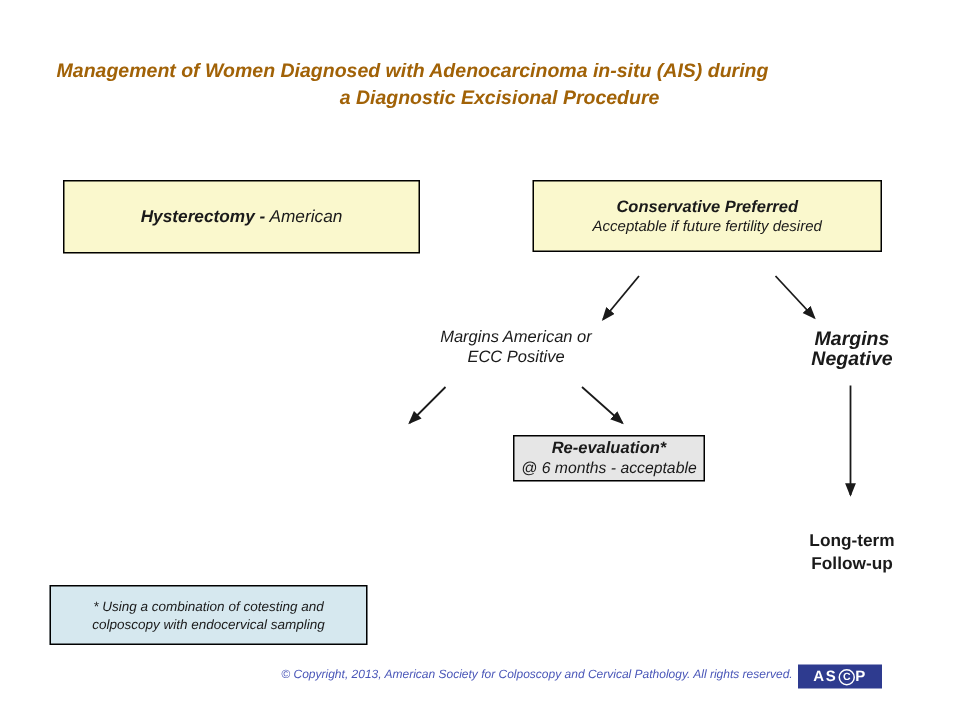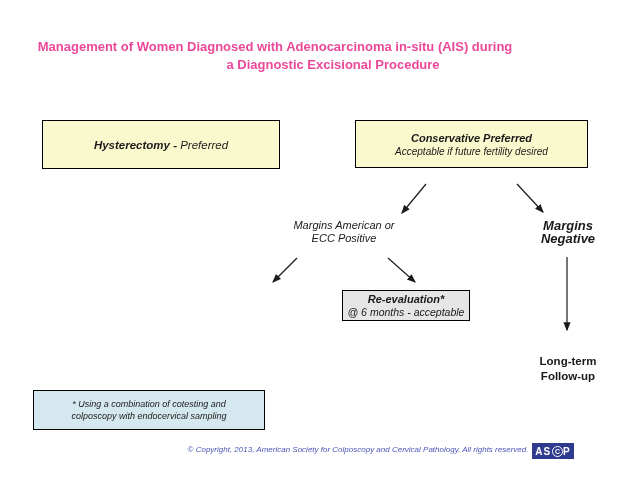--- a/index.html
+++ b/index.html
@@ -8,24 +8,25 @@
     width: 638px;
     height: 479px;
     background: #ffffff;
     font-family: "Liberation Sans", sans-serif;
     color: #1a1a1a;
     overflow: hidden;
   }
   .title-line {
     position: absolute;
     transform: translateX(-50%);
+    font-style: italic;
     font-weight: bold;
     font-size: 13px;
     white-space: nowrap;
-    color: #ec4899;
+    color: #a16207;
   }
   .box {
     position: absolute;
     border: 1px solid #000;
     box-sizing: border-box;
     display: flex;
     flex-direction: column;
     align-items: center;
     justify-content: center;
     text-align: center;
@@ -42,40 +43,40 @@
     text-align: center;
     white-space: nowrap;
   }
   .label-involved { font-style: italic; font-size: 11px; line-height: 13px; }
   .label-negative { font-style: italic; font-weight: bold; font-size: 13px; line-height: 13px; }
   .label-longterm { font-weight: bold; font-size: 11.5px; line-height: 15px; }
   .re-eval-sub { font-style: italic; font-size: 10.5px; line-height: 13px; }
   .footnote {
     position: absolute;
     left: 33px; top: 390px;
-    width: 232px; height: 40px;
+    width: 212px; height: 40px;
     border: 1px solid #000;
     box-sizing: border-box;
     display: flex; flex-direction: column;
     align-items: center; justify-content: center;
     font-style: italic; font-size: 9px; line-height: 12px;
     text-align: center;
   }
   .copyright {
     position: absolute;
     left: 358px; top: 445px;
     transform: translateX(-50%);
     font-style: italic;
     font-size: 8px;
     white-space: nowrap;
   }
   .logo {
     position: absolute;
     left: 532px; top: 443px;
-    width: 42px; height: 16px;
+    width: 56px; height: 16px;
     display: flex;
     align-items: center;
     justify-content: center;
     color: #ffffff;
     font-weight: bold;
     font-size: 10px;
     letter-spacing: 1px;
   }
   .logo .ring {
     width: 11px; height: 11px;
@@ -110,21 +111,21 @@
     <line x1="426" y1="184" x2="402" y2="213" stroke="#1a1a1a" stroke-width="1.2" marker-end="url(#ah)"></line>
     <line x1="517" y1="184" x2="543" y2="212" stroke="#1a1a1a" stroke-width="1.2" marker-end="url(#ah)"></line>
     <line x1="297" y1="258" x2="273" y2="282" stroke="#1a1a1a" stroke-width="1.2" marker-end="url(#ah)"></line>
     <line x1="388" y1="258" x2="415" y2="282" stroke="#1a1a1a" stroke-width="1.2" marker-end="url(#ah)"></line>
     <line x1="567" y1="257" x2="567" y2="330" stroke="#1a1a1a" stroke-width="1.2" marker-end="url(#ah)"></line>
   </svg>
 
   <div class="box box-yellow" style="left: 42px; top: 120px; width: 238px; height: 49px; background-color: rgb(250, 248, 205);">
     <div class="hyst-text">
       <span class="b">Hysterectomy -</span>
-      <span>Preferred</span>
+      <span>American</span>
     </div>
   </div>
 
   <div class="box box-yellow" style="left: 355px; top: 120px; width: 233px; height: 48px; background-color: rgb(250, 248, 205);">
     <div class="line-bold-italic">Conservative Preferred</div>
     <div class="line-italic">Acceptable if future fertility desired</div>
   </div>
 
   <div class="label label-involved" style="left:344px; top:219px;">
     <div>Margins American or</div>

